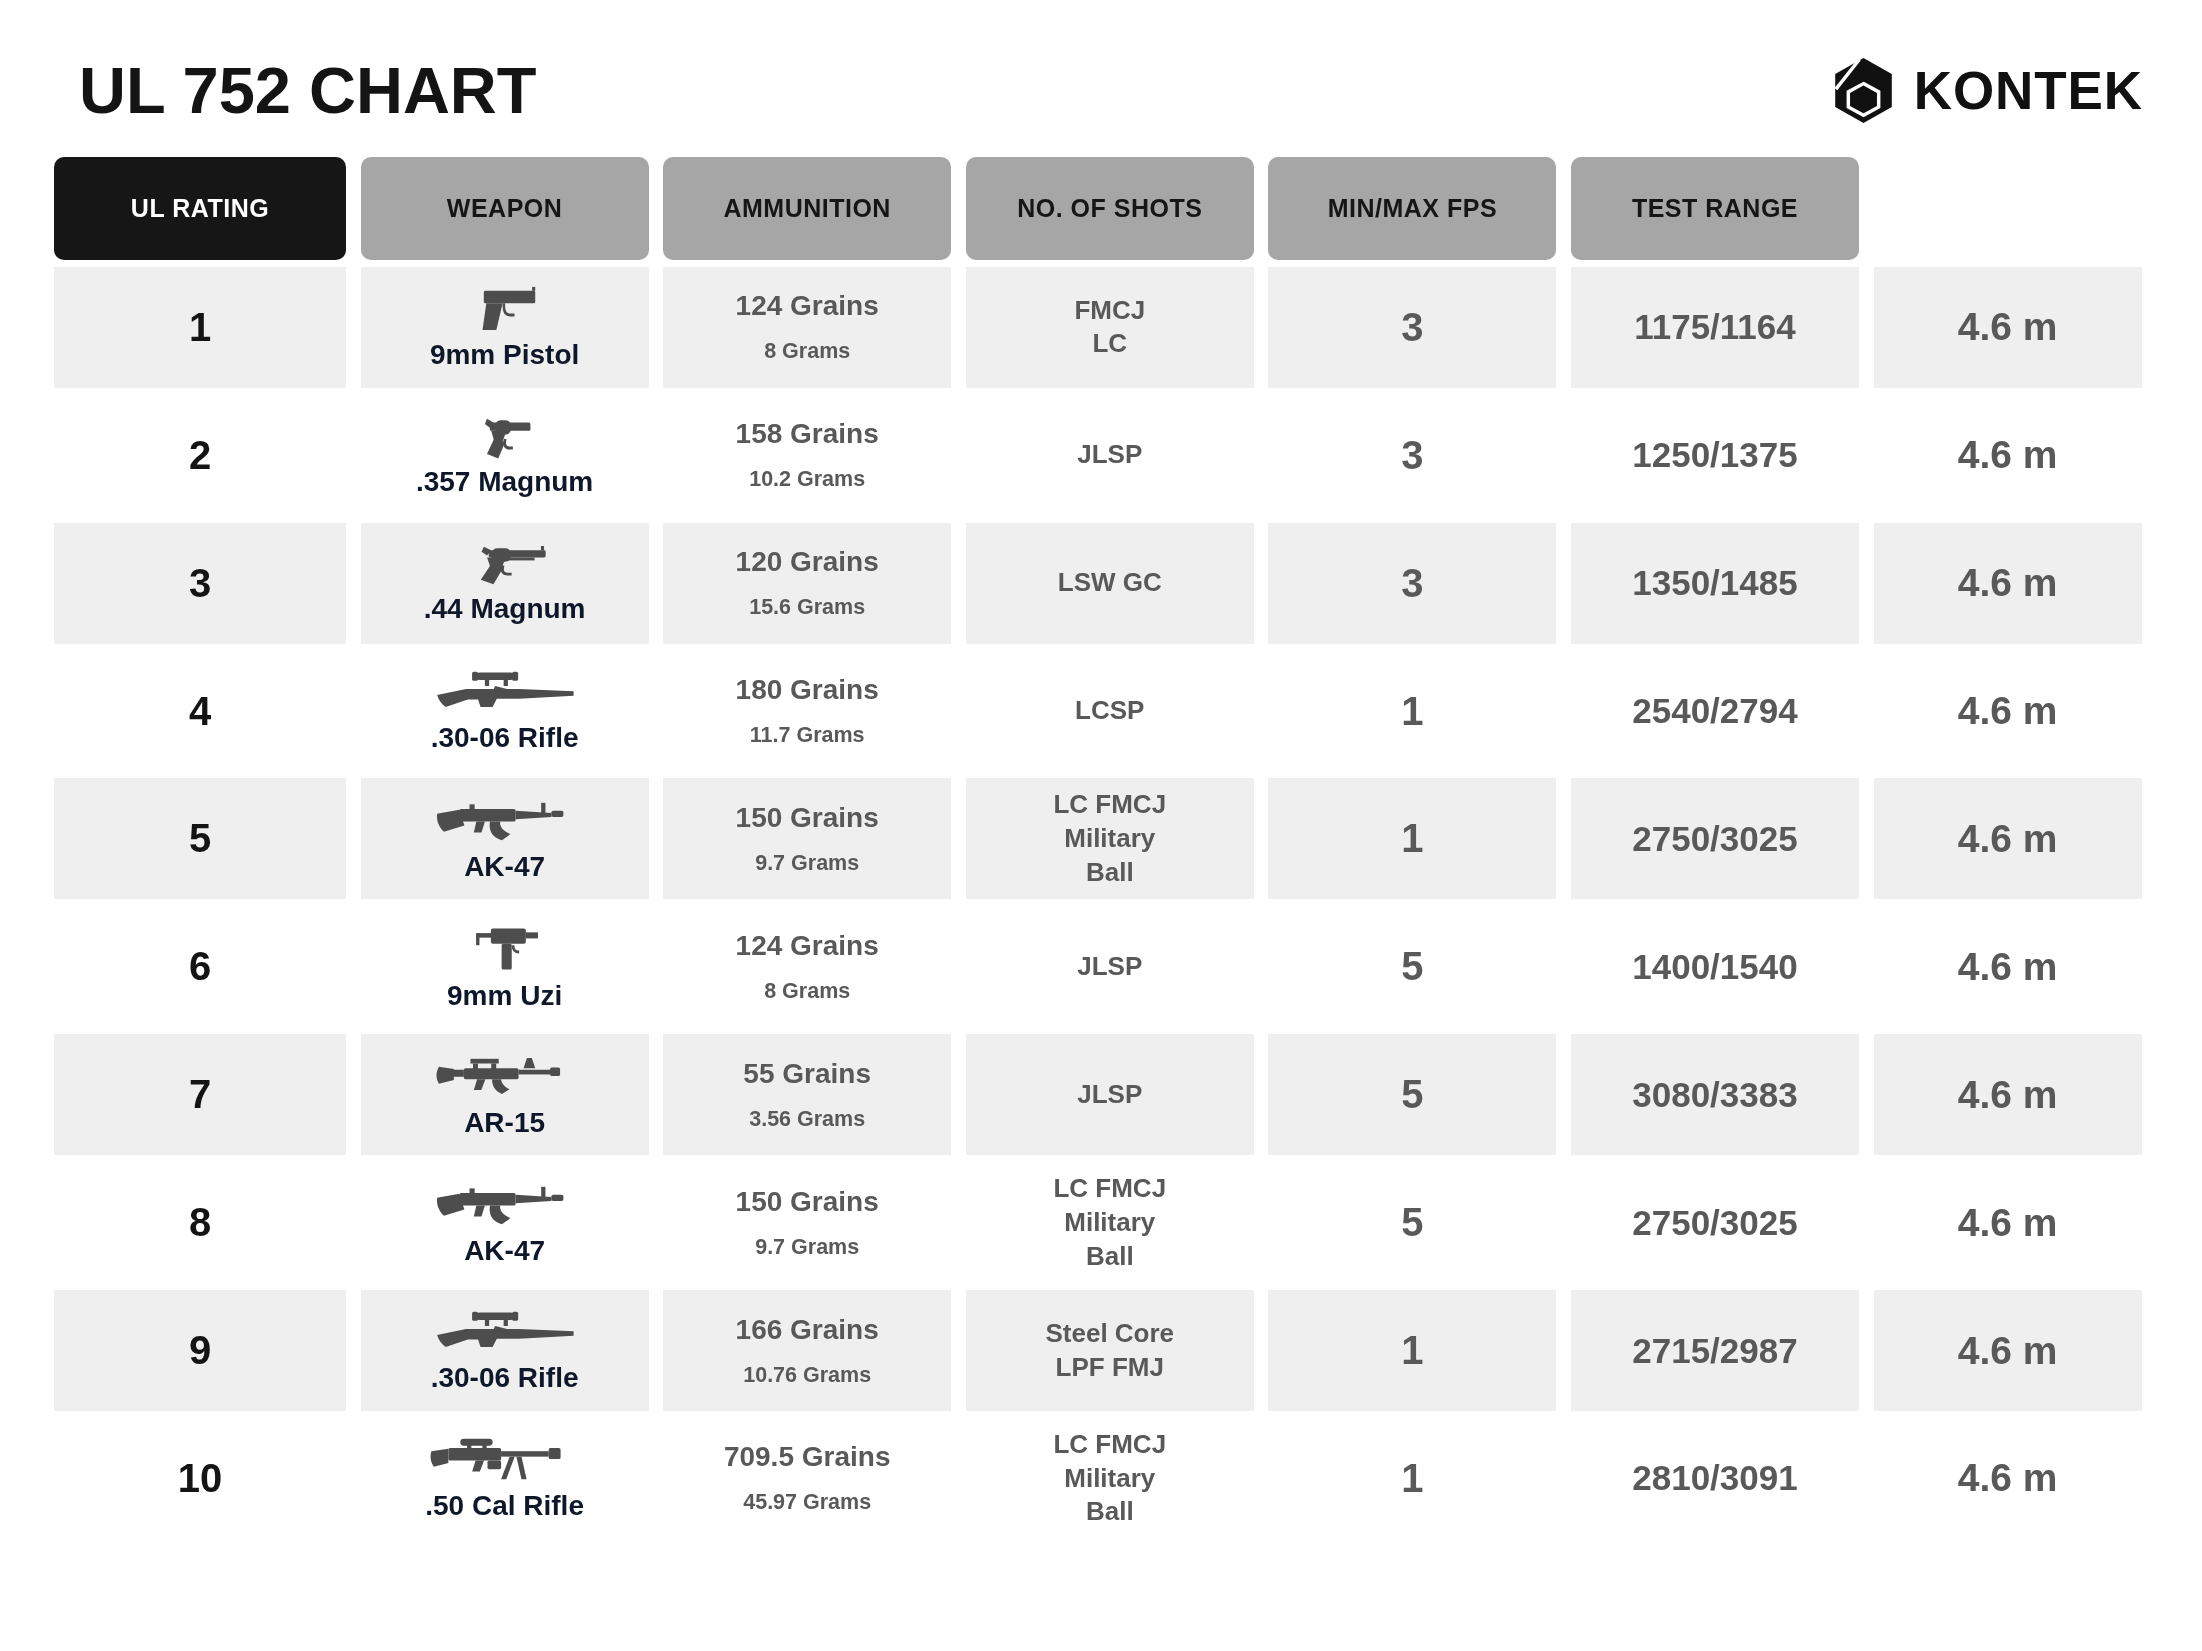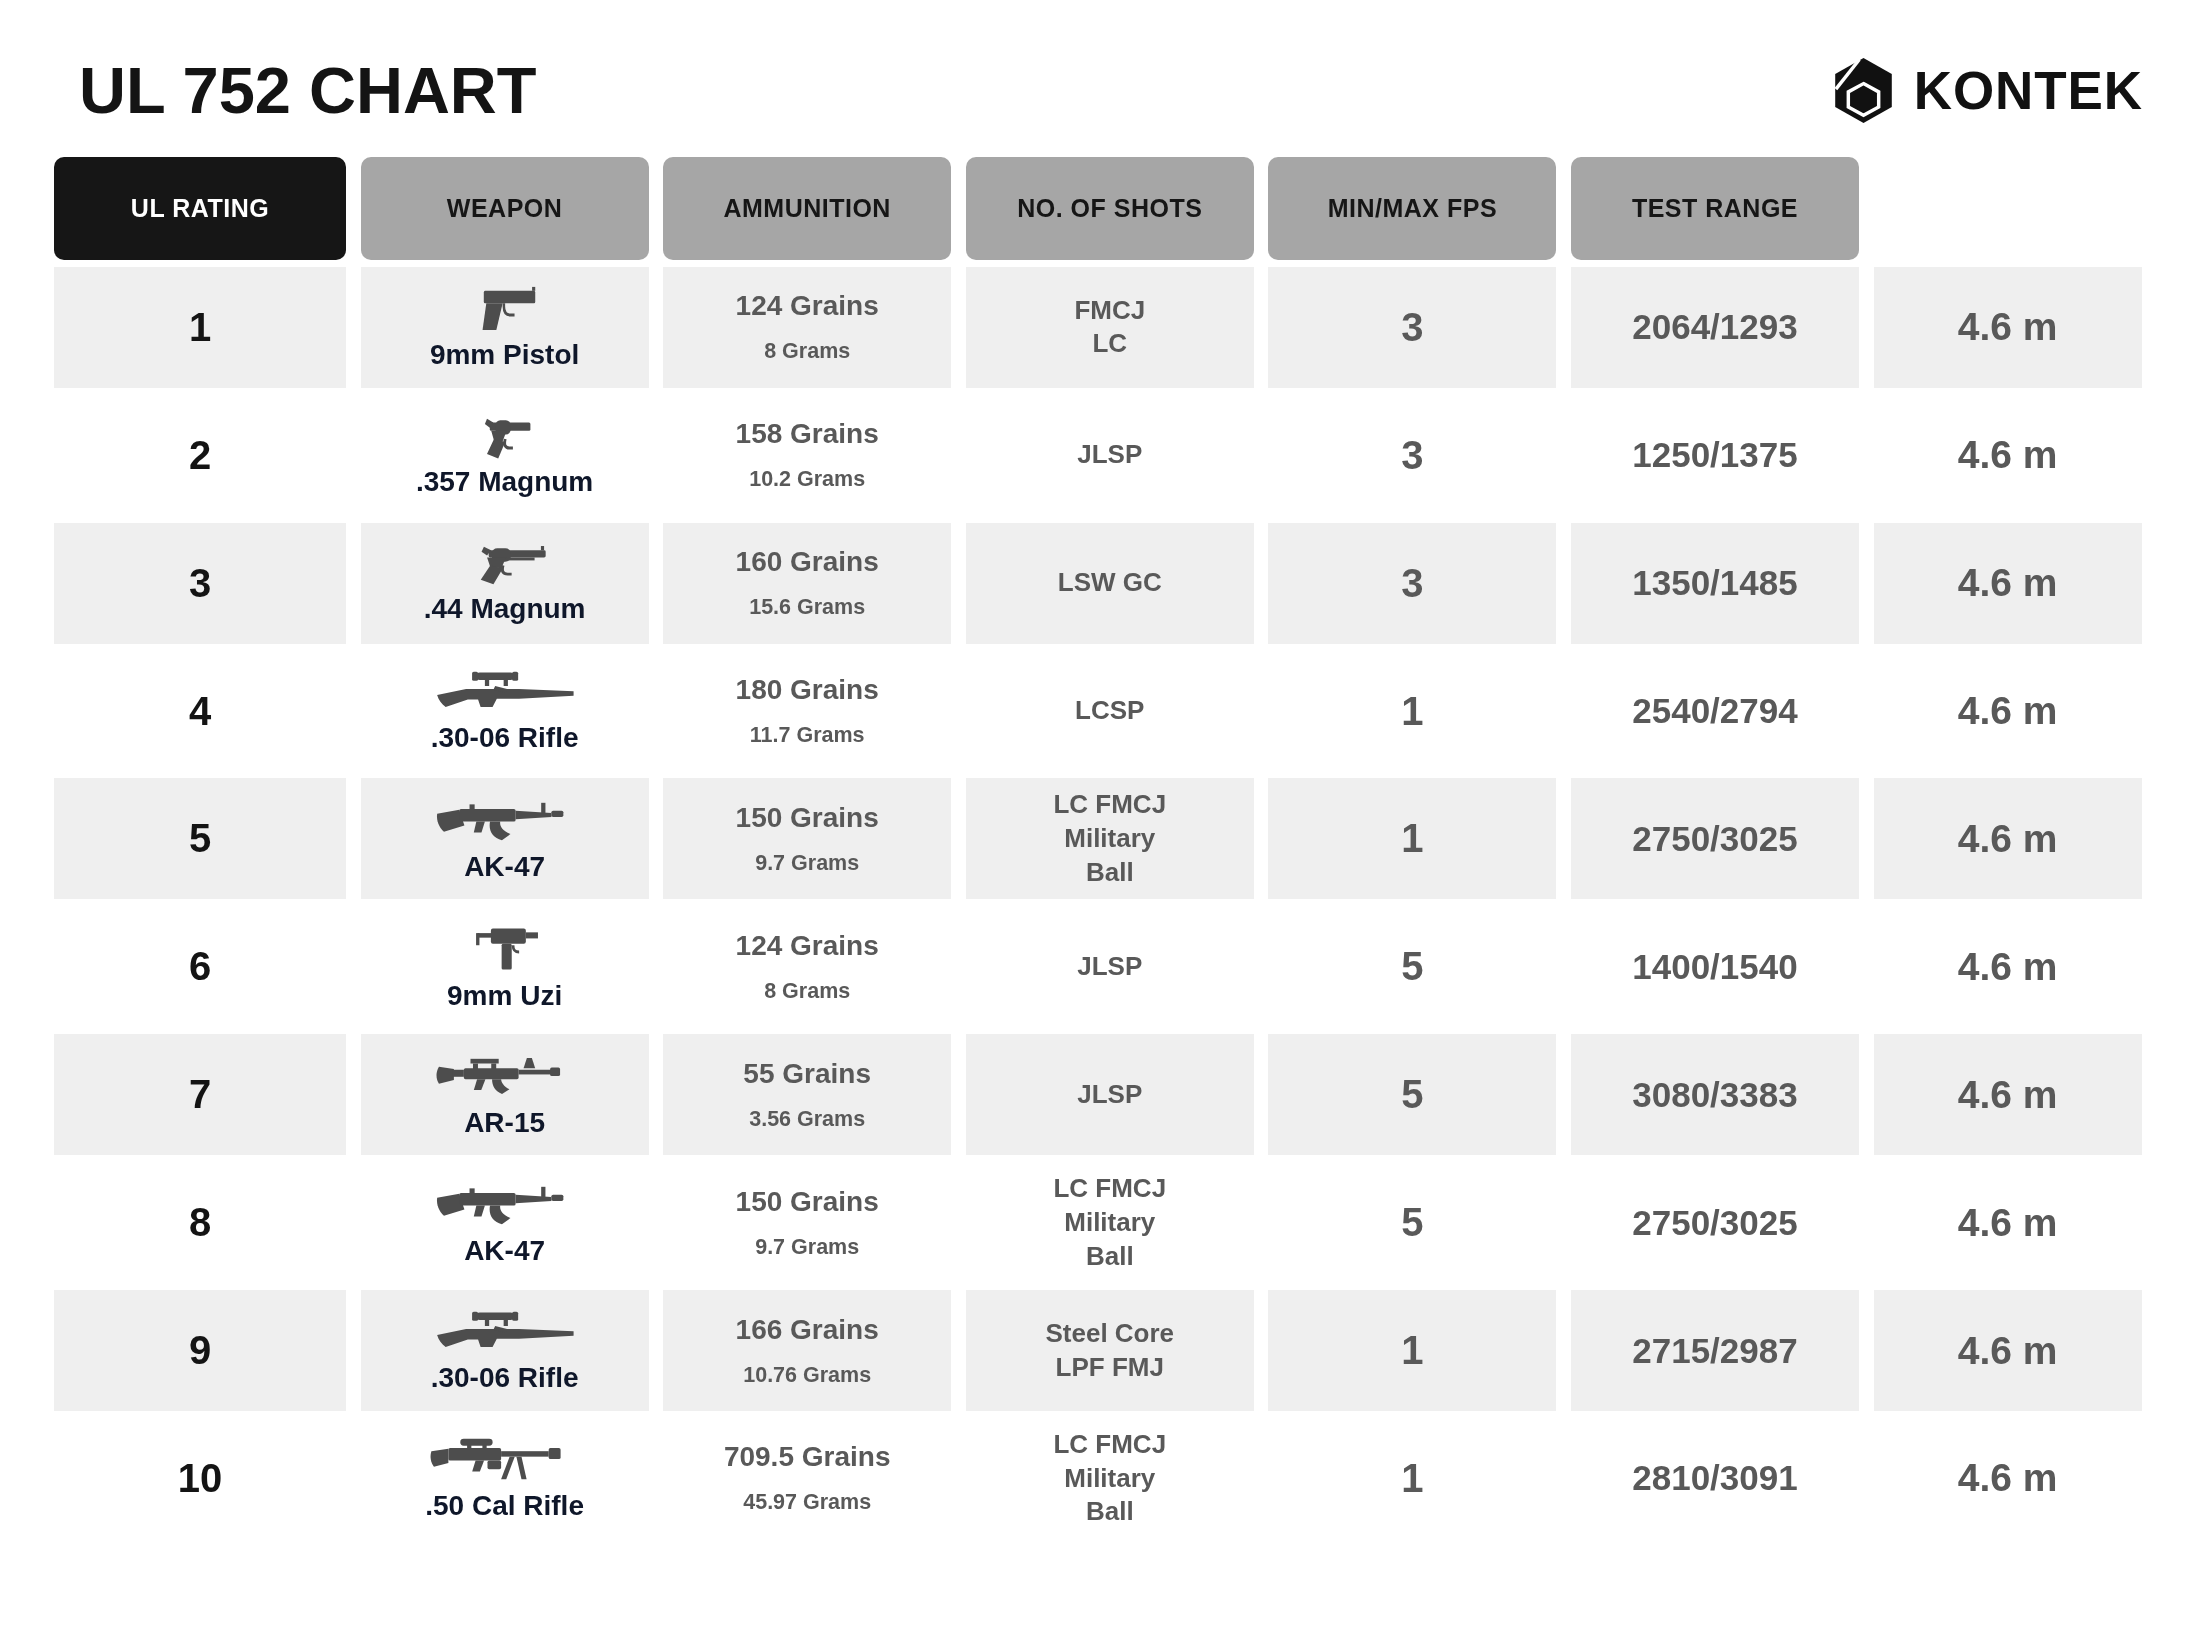--- a/index.html
+++ b/index.html
@@ -73,21 +73,21 @@
             </svg>
             <div class="weapon-label">9mm Pistol</div>
           </div>
           <div class="cell weight-cell">
             <div class="grains">124 Grains</div>
             <div class="grams">8 Grams</div>
           </div>
           <div class="cell ammo-cell">FMCJ
 LC</div>
           <div class="cell shots-cell">3</div>
-          <div class="cell fps-cell">2064/1293</div>
+          <div class="cell fps-cell">1175/1164</div>
           <div class="cell range-cell">4.6 m</div>
         </div>
         <div class="trow">
           <div class="cell rating-cell">2</div>
           <div class="cell weapon-cell">
             <svg class="gun" width="77" height="48" viewBox="0 0 110 64" preserveAspectRatio="none" fill="#4d4d4d">
               <rect x="34" y="14" width="58" height="11" rx="2"></rect>
               <polygon points="30,9 39,14 34,21 27,16"></polygon>
               <rect x="42" y="11" width="22" height="19" rx="7"></rect>
               <polygon points="36,25 58,25 52,40 40,38"></polygon>
@@ -114,21 +114,21 @@
               <rect x="64" y="23" width="34" height="4"></rect>
               <polygon points="34,8 43,13 38,20 31,15"></polygon>
               <rect x="44" y="10" width="24" height="19" rx="7"></rect>
               <polygon points="38,23 62,23 56,38 42,36"></polygon>
               <polygon points="42,34 58,38 46,60 30,54"></polygon>
               <path d="M58 34c-2 8 0 12 6 12h5" fill="none" stroke="#4d4d4d" stroke-width="4"></path>
             </svg>
             <div class="weapon-label">.44 Magnum</div>
           </div>
           <div class="cell weight-cell">
-            <div class="grains">160 Grains</div>
+            <div class="grains">120 Grains</div>
             <div class="grams">15.6 Grams</div>
           </div>
           <div class="cell ammo-cell">LSW GC</div>
           <div class="cell shots-cell">3</div>
           <div class="cell fps-cell">1350/1485</div>
           <div class="cell range-cell">4.6 m</div>
         </div>
         <div class="trow">
           <div class="cell rating-cell">4</div>
           <div class="cell weapon-cell">

